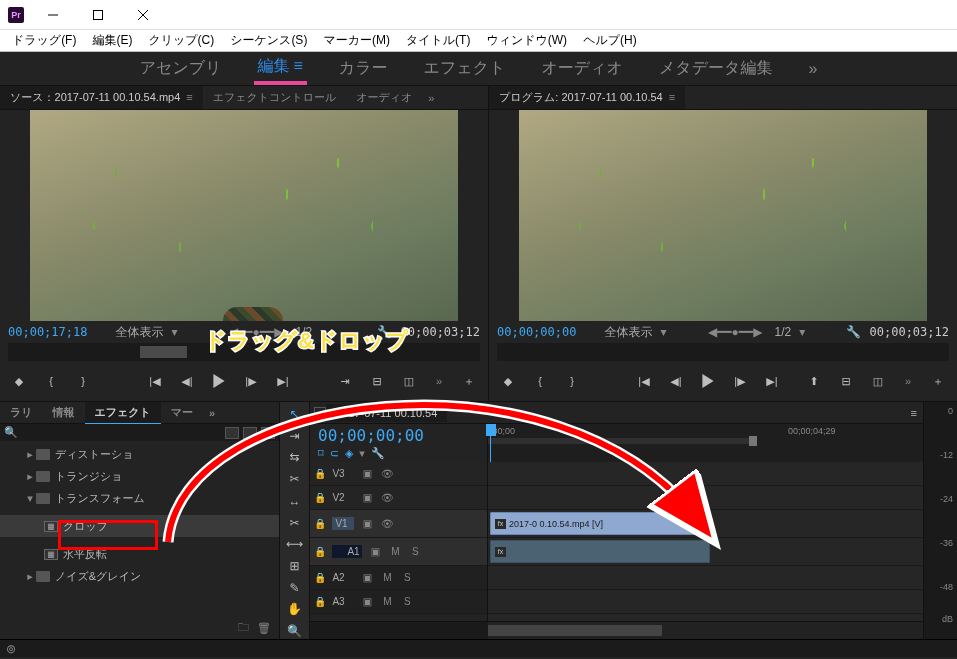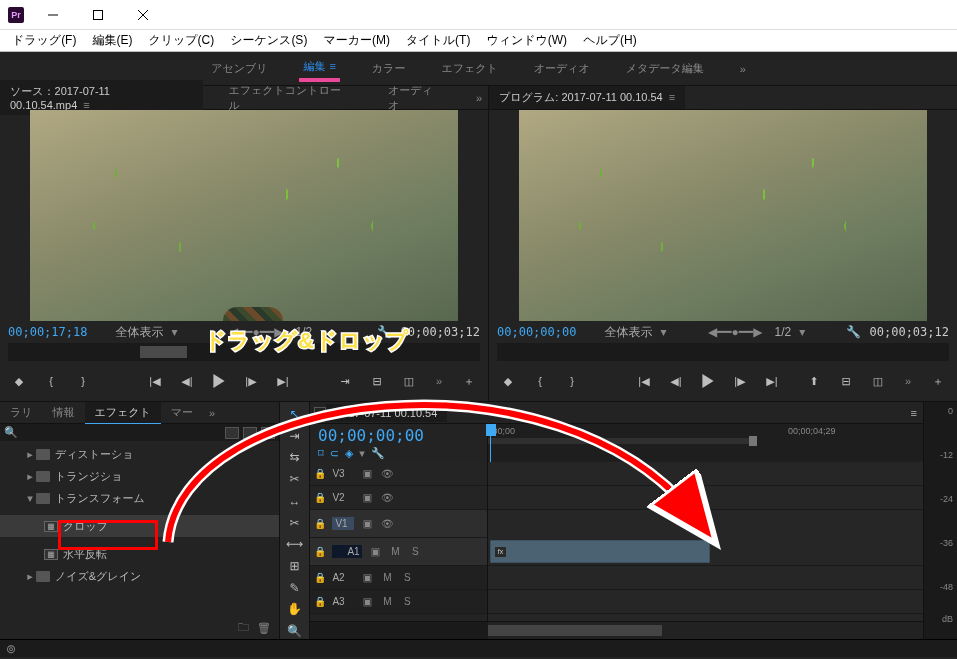--- a/index.html
+++ b/index.html
@@ -12,31 +12,31 @@
 .winbtns { display:flex; }
 .winbtn { width: 45px; height: 28px; display:flex; align-items:center; justify-content:center; color:#000; }
 .winbtn svg { width:10px; height:10px; }
 
 
 .menubar { height: 22px; background:#fff; display:flex; align-items:center; padding-left:4px; border-bottom:1px solid #c0c0c0;}
 .menubar span { padding: 2px 8px; color:#000; font-size:12px; }
 
 
 .workspacebar { height: 34px; background:#232323; display:flex; align-items:center; justify-content:center; gap: 28px; border-bottom: 1px solid #111; }
-.workspacebar .ws { color:#888; font-size:11px; padding:4px 4px;}
+.workspacebar .ws { color:#888; font-size:16px; padding:4px 4px;}
 .workspacebar .ws.active { color:#2d8ceb; border-bottom:4px solid #ec4899; }
 .workspacebar .ws .menu-caret { margin-left:4px; color:#2d8ceb;}
 
 
 .monitors { display:flex; height: 315px; background:#232323; }
 .panel { display:flex; flex-direction:column; background:#232323; }
 .panel.source { flex: 0 0 489px; border-right: 1px solid #111;}
 .panel.program { flex:1; }
 
-.panel-tabs { height: 24px; display:flex; align-items:center; background:#232323; border-bottom:1px solid #111; font-size:11px;gap:16px; }
+.panel-tabs { height: 24px; display:flex; align-items:center; background:#232323; border-bottom:1px solid #111; font-size:11px; }
 .ptab { padding: 4px 10px; color:#888; position:relative;}
 .ptab.active { color:#ccc; background:#1b1b1b; }
 .ptab .close-x { margin-left:6px; color:#888;}
 .chev { width:18px; color:#888; text-align:center;}
 
 .viewer { flex:1; display:flex; align-items:center; justify-content:center; background:#000; margin: 0 30px; position:relative; }
 .viewer-img { width: 100%; height: 100%; background: linear-gradient(160deg,#b0a882 0%,#8a8b6a 40%,#6e7c5f 70%,#586850 100%); position:relative; overflow:hidden;}
 .viewer-img::before{ content:""; position:absolute; inset:0; background:
  radial-gradient(2px 10px at 20% 30%, #6faf3a 50%, transparent 52%),
  radial-gradient(2px 12px at 60% 40%, #7abf3a 50%, transparent 52%),
@@ -68,21 +68,21 @@
 .lower { display:flex; height: 238px; border-top:1px solid #111;}
 .lower .left { width: 280px; display:flex; flex-direction:column; border-right:1px solid #111;}
 .lower .toolstrip { width: 30px; background:#2a2a2a; border-right:1px solid #111; display:flex; flex-direction:column; align-items:center; padding-top:4px; gap:6px;}
 .toolstrip .tool { width:22px; height:20px; display:flex; align-items:center; justify-content:center; color:#bbb; font-size:12px;}
 .toolstrip .tool.active { color:#3fa9f5; }
 .lower .timeline { flex:1; display:flex; flex-direction:column; background:#232323;}
 .lower .meters { width: 34px; background:#1a1a1a; border-left:1px solid #111; position:relative;}
 .meters .mark { position:absolute; right:4px; color:#888; font-size:9px;}
 
 
-.eff-tabs { height:22px; display:flex; align-items:center; background:#232323; border-bottom:1px solid #111;}
+.eff-tabs { height:22px; display:flex; align-items:center; background:#232323; border-bottom:1px solid #111;font-weight:bold;}
 .eff-tabs .et { padding:3px 10px; color:#888; }
 .eff-tabs .et.active { color:#ccc; background:#1b1b1b; border-bottom: 1px solid #3fa9f5;}
 .search-row { display:flex; align-items:center; gap:4px; padding: 2px 4px; background:#1b1b1b;}
 .search-row .mag { color:#888; }
 .search-row input { flex:1; background:transparent; border:none; color:#ccc; font-size:11px; outline:none;}
 .search-row .chip { width:14px; height:12px; background:#333; border:1px solid #555; }
 
 .eff-tree { flex:1; overflow:hidden; padding:2px 0; background:#232323;}
 .tree-row { display:flex; align-items:center; height:22px; padding-left:8px; color:#bbb;}
 .tree-row.sel { background:#3a3a3a; }
@@ -418,20 +418,26 @@
             <span class="lock">🔒</span>
             <span class="name">A3</span>
             <span class="tgl">▣</span>
             <span class="tgl">M</span>
             <span class="tgl">S</span>
           </div>
       </div>
       <div class="track-lane">
         <div class="lane-row" style="top:0"></div>
         <div class="lane-row" style="top:24px"></div>
+        <div class="lane-row" style="top:48px;height:28px">
+          <div class="clip v" style="left:2px; width:220px">
+              <span class="fx-badge">fx</span>
+              <span>2017-0           0.10.54.mp4 [V]</span>
+            </div>
+        </div>
         <div class="lane-row" style="top:76px;height:28px">
           <div class="clip a" style="left:2px; width:220px">
               <span class="fx-badge">fx</span>
             </div>
         </div>
         <div class="lane-row" style="top:104px"></div>
         <div class="lane-row" style="top:128px"></div>
       </div>
     </div>
     <div class="tl-footer">

